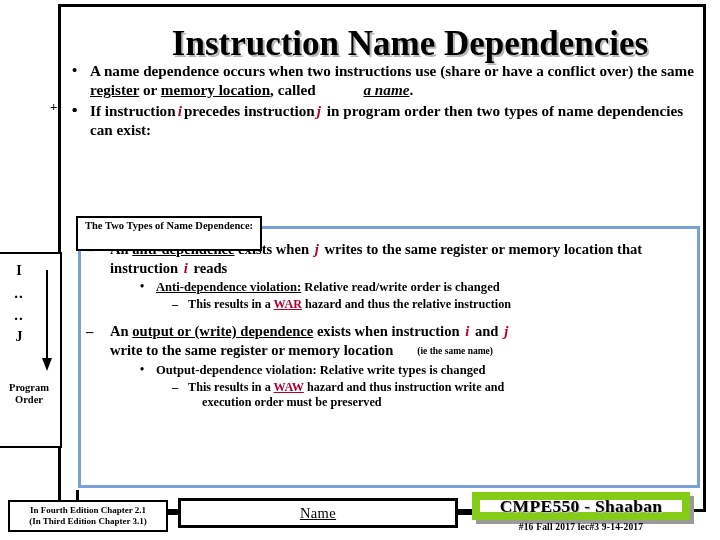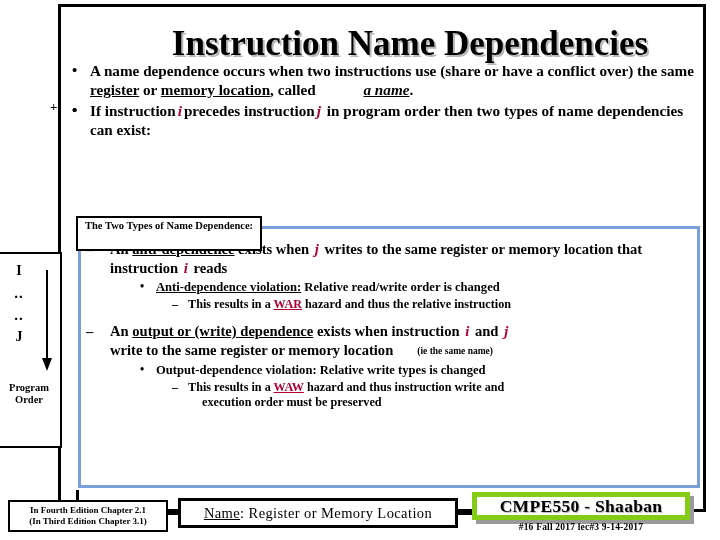--- a/index.html
+++ b/index.html
@@ -278,21 +278,21 @@
     height: 28px;
     background: #9a9a9a;
     z-index: 11;
   }
   #course-box {
     position: absolute;
     left: 472px;
     top: 492px;
     width: 218px;
     height: 28px;
-    border: 5px solid #84cc16;
+    border: 8px solid #84cc16;
     background: #ffffff;
     box-sizing: border-box;
     z-index: 12;
     display: flex;
     align-items: center;
     justify-content: center;
     font-size: 17.5px;
     font-weight: bold;
     letter-spacing: 0.3px;
     text-shadow: 1px 1px 0 #c0c0c0;
@@ -402,18 +402,17 @@
 <div class="stub" style="left:456px;top:512px;width:18px;height:3px;"></div>
 <div class="stub" style="left:76px;top:490px;width:3px;height:12px;"></div>
 
 <div id="edition-box">
   <div>In Fourth Edition Chapter 2.1</div>
   <div>(In Third Edition Chapter 3.1)</div>
 </div>
 
 <div id="name-box">
   <span class="nm">Name</span>
-    <span>: Register  or  Memory Location</span>
 </div>
 
 <div id="course-box-shadow"></div>
 <div id="course-box">CMPE550 - Shaaban</div>
 <div id="course-meta">#16  Fall 2017   lec#3  9-14-2017</div>
 
 </body></html>

